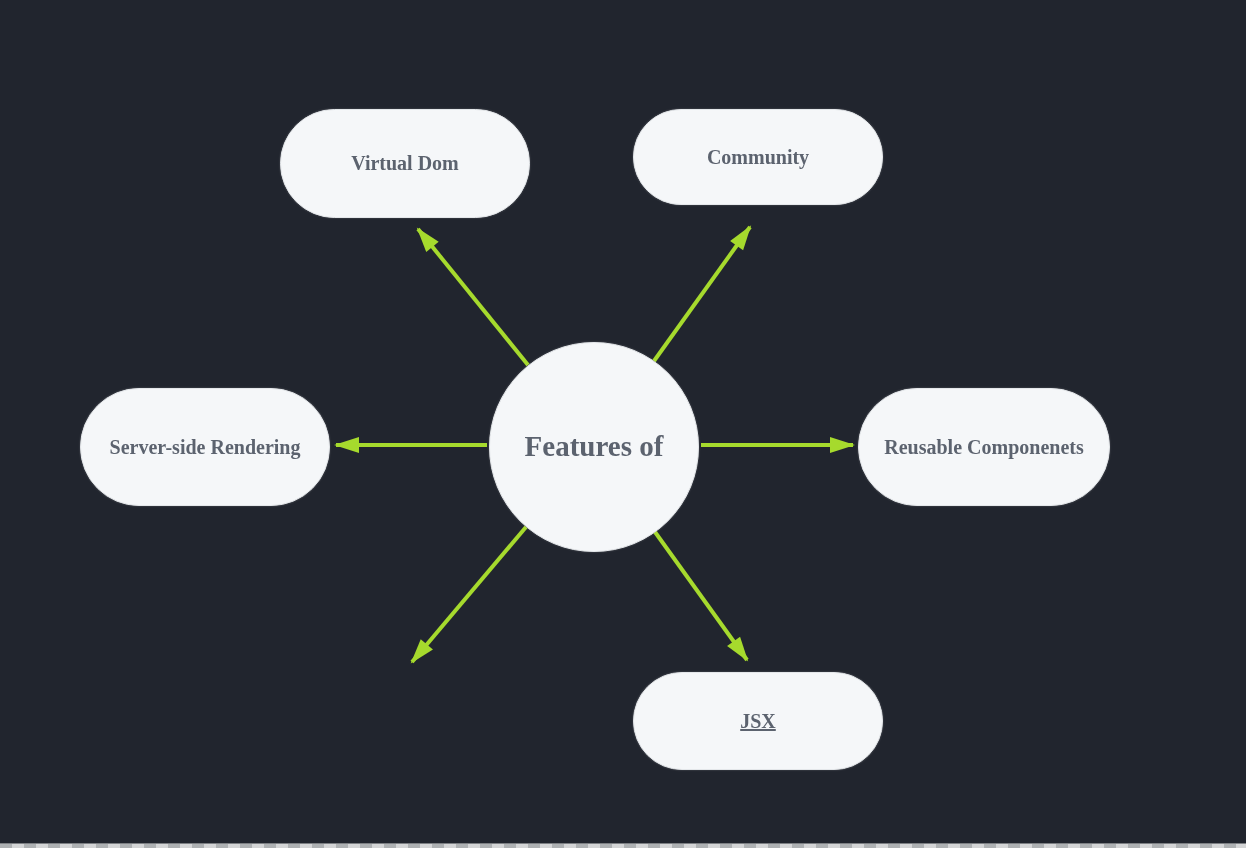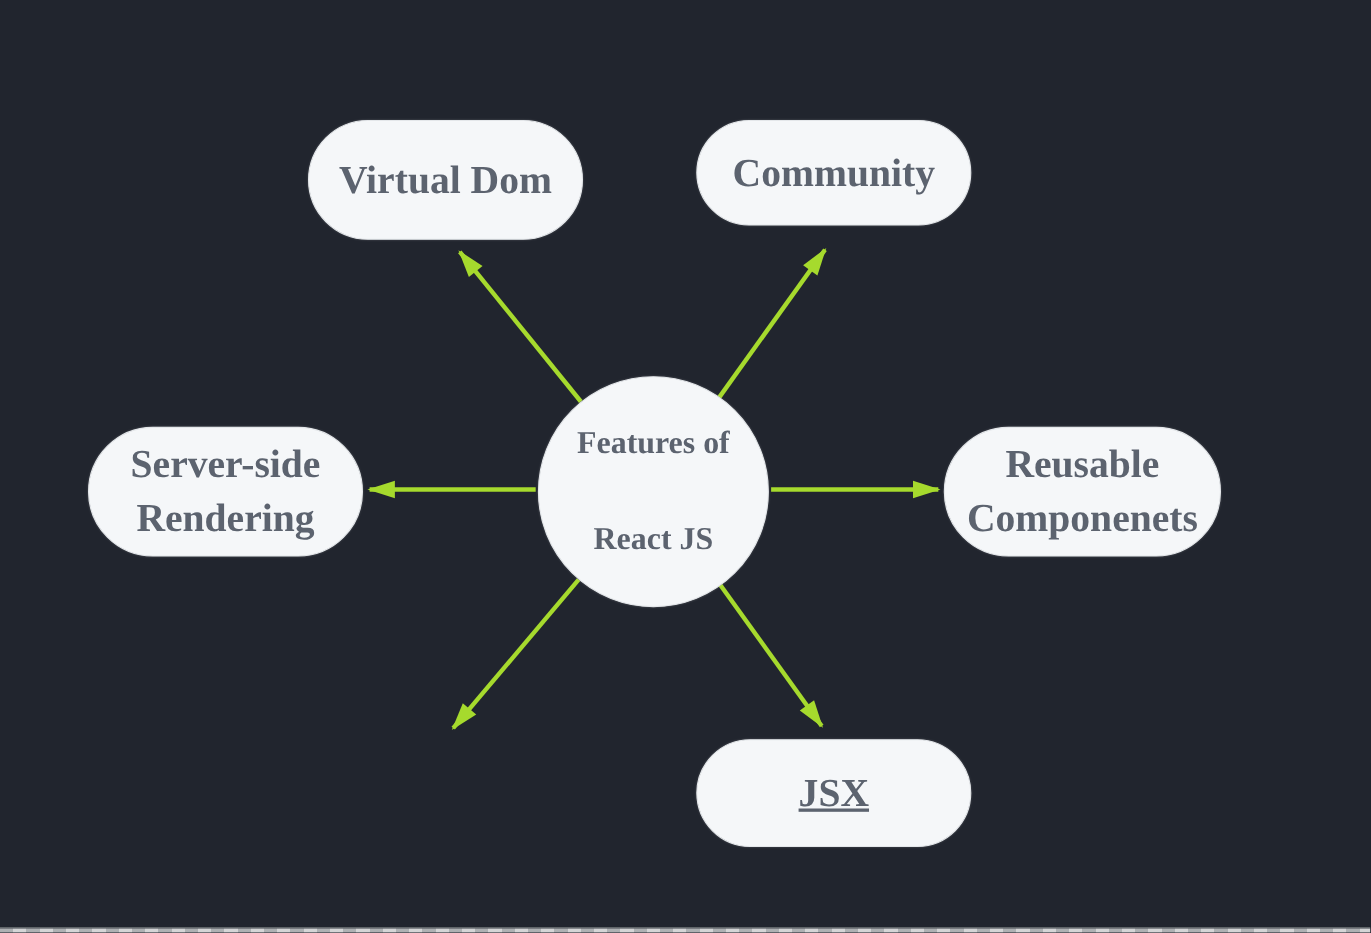--- a/index.html
+++ b/index.html
@@ -36,21 +36,21 @@
     position: absolute;
     background: var(--node-fill);
     border: 1px solid var(--node-border);
     border-radius: 62px;
     display: flex;
     align-items: center;
     justify-content: center;
     text-align: center;
     color: var(--text);
     font-weight: bold;
-    font-size: 36px;
+    font-size: 20px;
     line-height: 1.35;
     padding: 8px 20px;
     box-shadow: 0 0 2px rgba(255,255,255,0.25);
   }
   .node.center-circle {
     border-radius: 50%;
     font-size: 29px;
     flex-direction: column;
     padding: 0;
     gap: 48px;
@@ -125,18 +125,17 @@
     <span>Server-side Rendering</span>
   </div>
 
 
   <div class="node" id="node-jsx">
     <span>JSX</span>
   </div>
 
   <div class="node center-circle" id="node-center">
     <span>Features of</span>
-    <span>React JS</span>
   </div>
 
   <div class="bottom-strip"></div>
 
 </div>
 
 </body></html>

